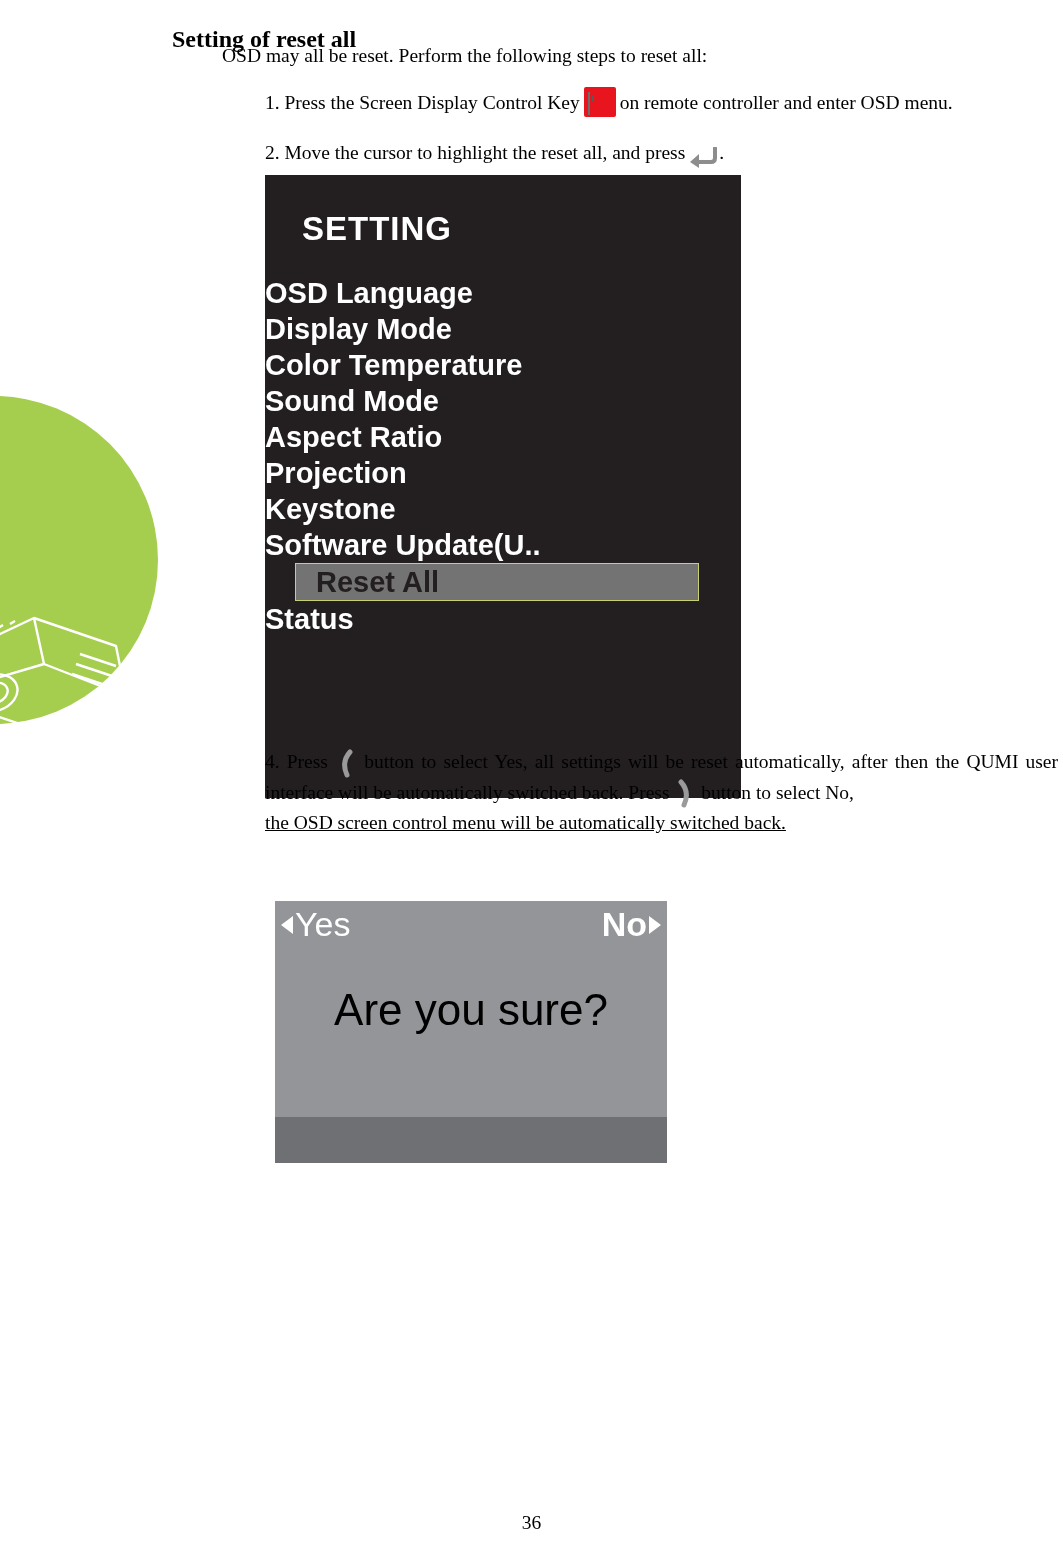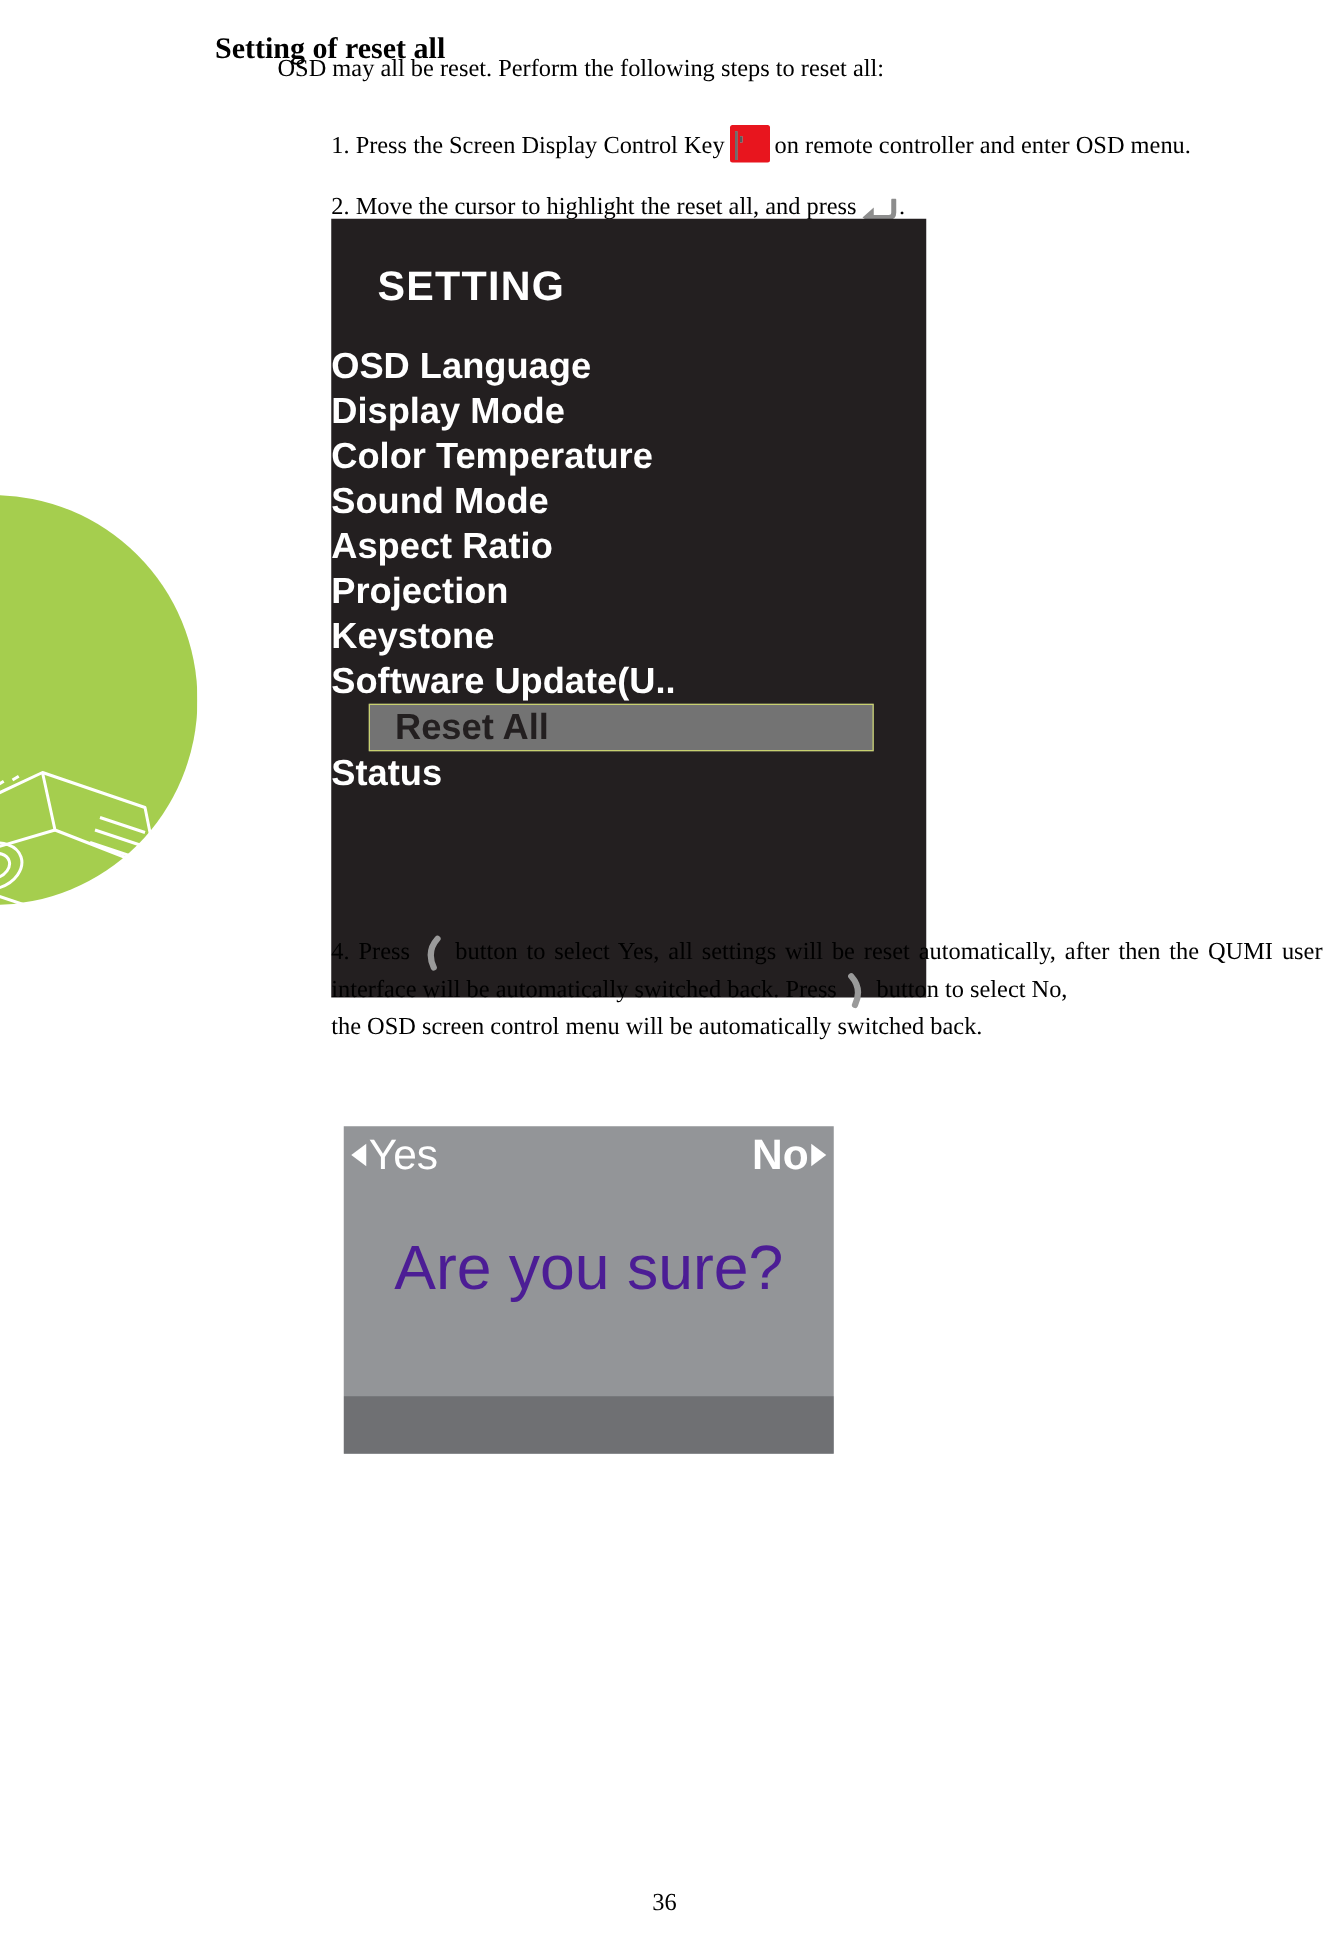--- a/index.html
+++ b/index.html
@@ -57,21 +57,20 @@
     white-space: nowrap;
   }
 
   
   .step-line {
     position: absolute;
     left: 265px;
     font-size: 19.5px;
     line-height: 26px;
     white-space: nowrap;
-    margin-top: 13px;
   }
   #step-1 { top: 90px; }
   #step-2 { top: 140px; }
 
   .inline-ico {
     display: inline-block;
     vertical-align: middle;
     position: relative;
   }
 
@@ -182,41 +181,42 @@
     top: 748px;
     width: 793px;
     font-size: 19.5px;
     line-height: 28px;
     text-align: justify;
     text-justify: inter-word;
   }
   #step-4 .tail {
     display: block;
     text-align: left;
+    text-decoration: underline;
   }
 
   
   #confirm-dialog {
     position: absolute;
     left: 275px;
     top: 901px;
     width: 392px;
     height: 262px;
     background: #939598;
     font-family: "Liberation Sans", sans-serif;
     overflow: hidden;
   }
   #confirm-dialog .question {
     position: absolute;
     left: 0;
     right: 0;
     top: 84px;
     text-align: center;
-    font-size: 50px;
-    color: #4c1d95;
+    font-size: 44px;
+    color: #000000;
     letter-spacing: 0px;
   }
   #confirm-dialog .answer-bar {
     position: absolute;
     left: 0;
     right: 0;
     bottom: 0;
     height: 46px;
     background: #6f7073;
   }

